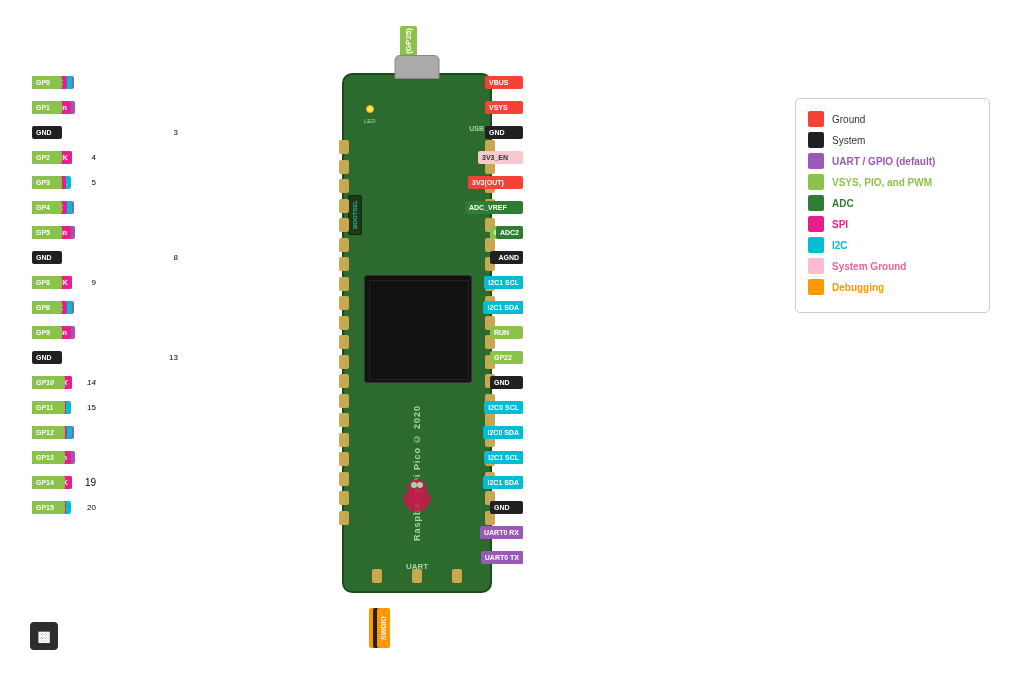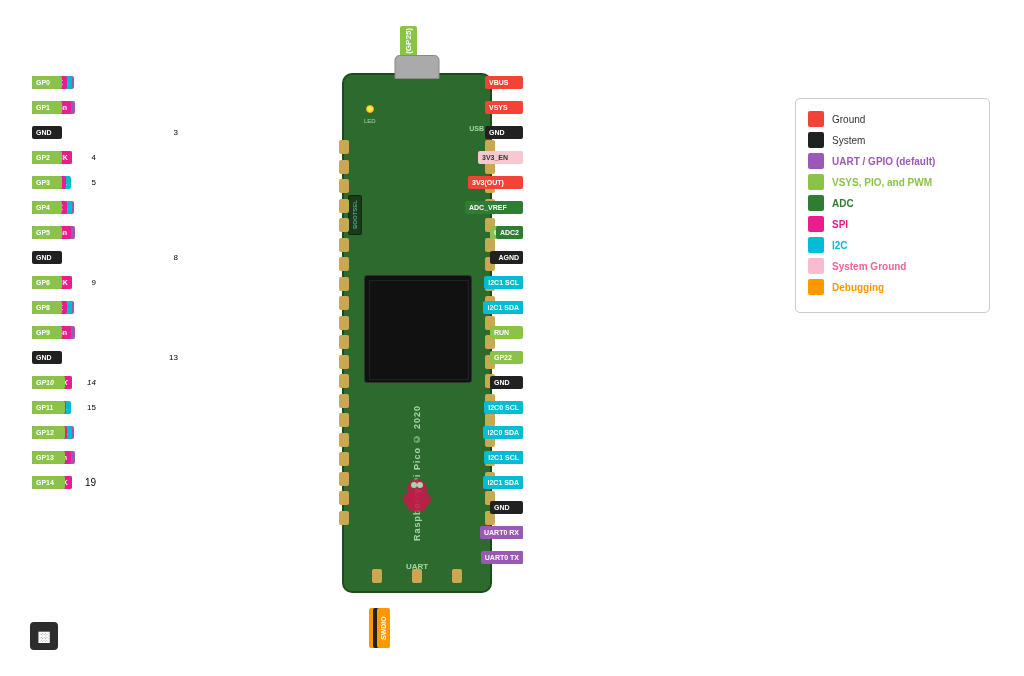--- a/index.html
+++ b/index.html
@@ -308,20 +308,27 @@
 
 
       <div class="pin-row" style="margin-bottom:5.5px;">
         <div style="width:48px;"></div>
         <div class="pin-label i2c">I2C1 SDA</div>
         <div class="pin-label spi">SPI1 SCK</div>
         <div class="pin-label gpio" style="min-width:33px;">GP14</div>
         <div style="font-size:10px; min-width:14px; text-align:right;">19</div>
       </div>
 
+      <div class="pin-row" style="margin-bottom:5.5px;">
+        <div style="width:48px;"></div>
+        <div class="pin-label i2c">I2C1 SCL</div>
+        <div class="pin-label spi">SPI1 TX</div>
+        <div class="pin-label gpio" style="min-width:33px;">GP15</div>
+        <div style="font-size:8px; min-width:14px; text-align:right;">20</div>
+      </div>
     </div>
 
     <div style="position:absolute; left:485px; top:55px;">
 
       <div class="pin-row-right" style="margin-bottom:5.5px; display:flex; align-items:center; gap:2px;">
         <div style="font-size:8px; min-width:16px;">40</div>
         <div class="pin-label power" style="min-width:38px;">VBUS</div>
       </div>
 
       <div class="pin-row-right" style="margin-bottom:5.5px; display:flex; align-items:center; gap:2px;">

